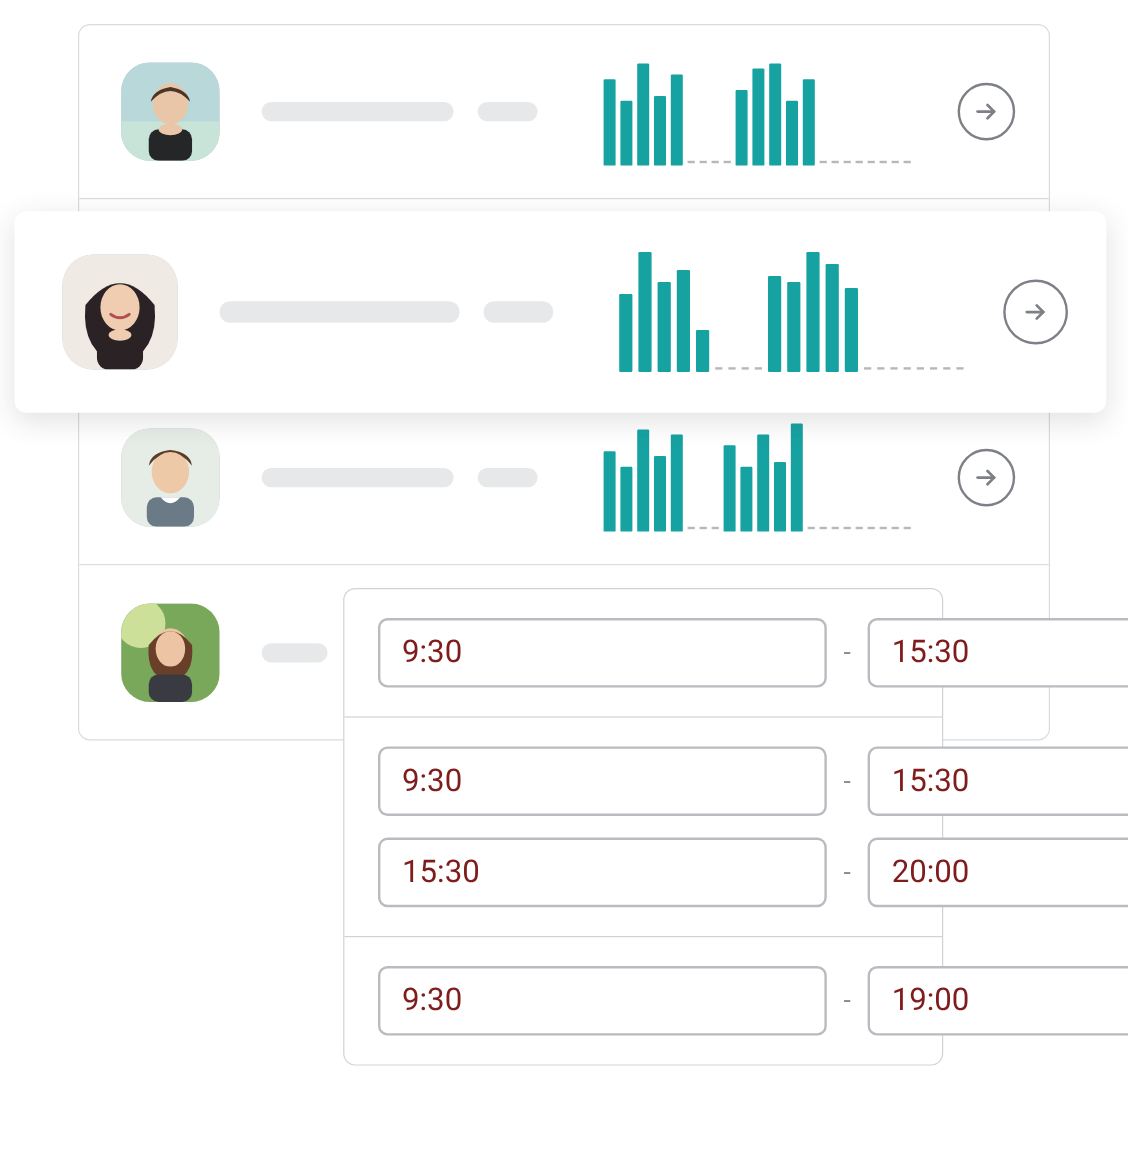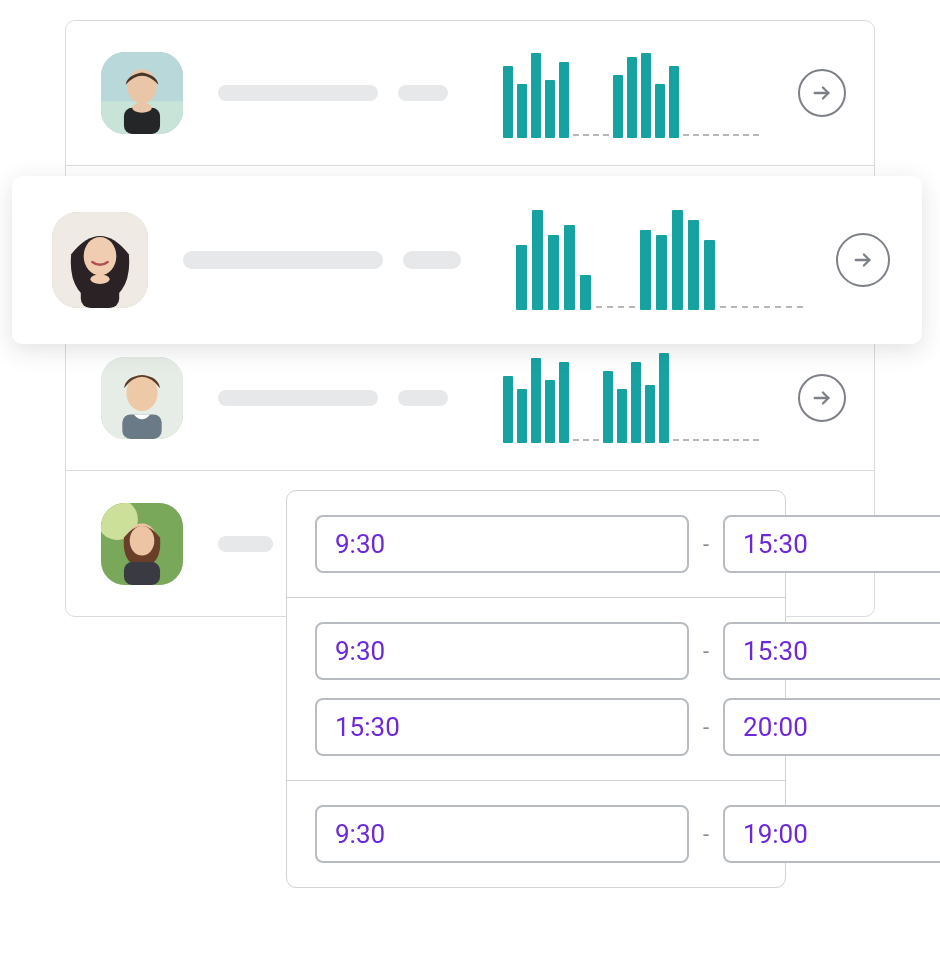--- a/index.html
+++ b/index.html
@@ -139,21 +139,21 @@
     align-items: center;
     gap: 14px;
   }
   .time-row + .time-row { margin-top: 18px; }
   .time-input {
     flex: 1;
     height: 58px;
     border: 2px solid #b8bcc0;
     border-radius: 8px;
     font-size: 26px;
-    color: #6d28d9;
+    color: #7f1d1d;
     padding: 0 18px;
     background: #fff;
     font-family: inherit;
     outline: none;
   }
   .dash-sep {
     color: #8a8e93;
     font-size: 22px;
     width: 10px;
     text-align: center;

